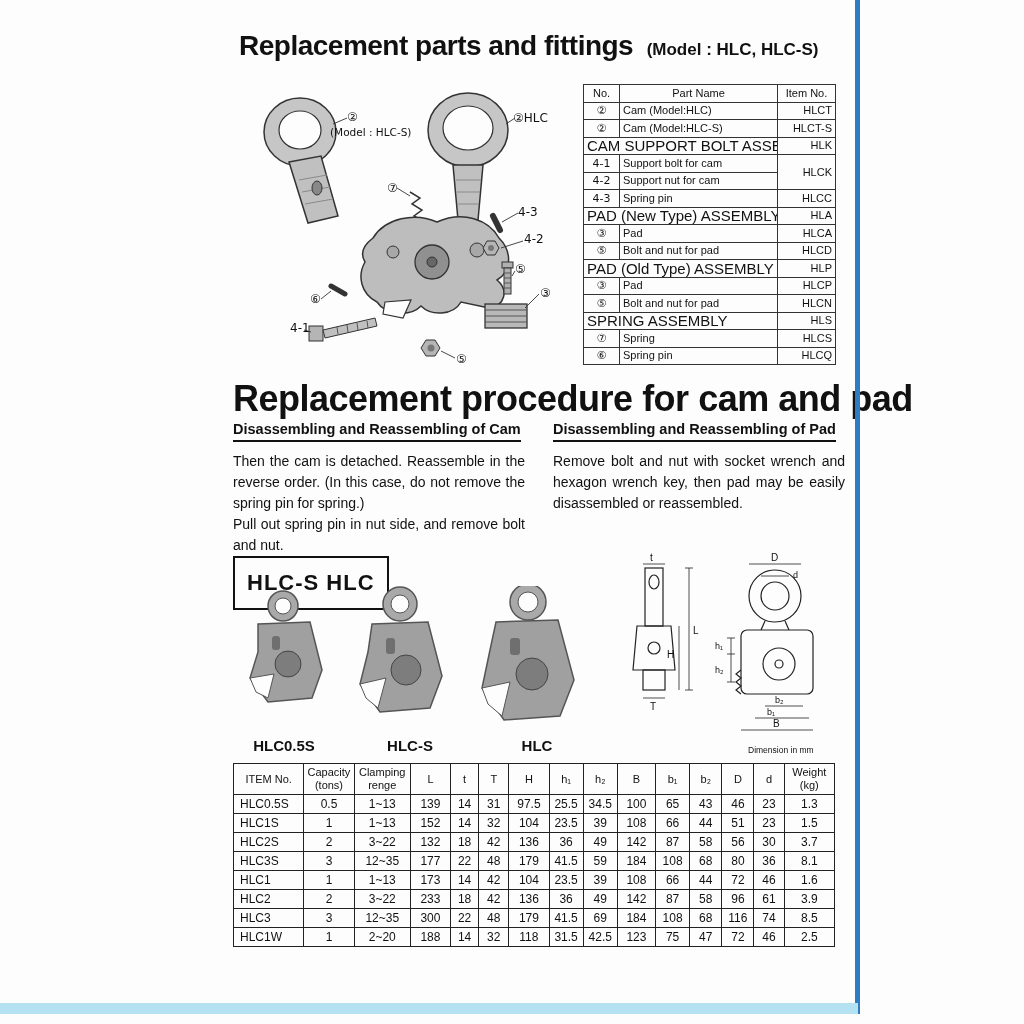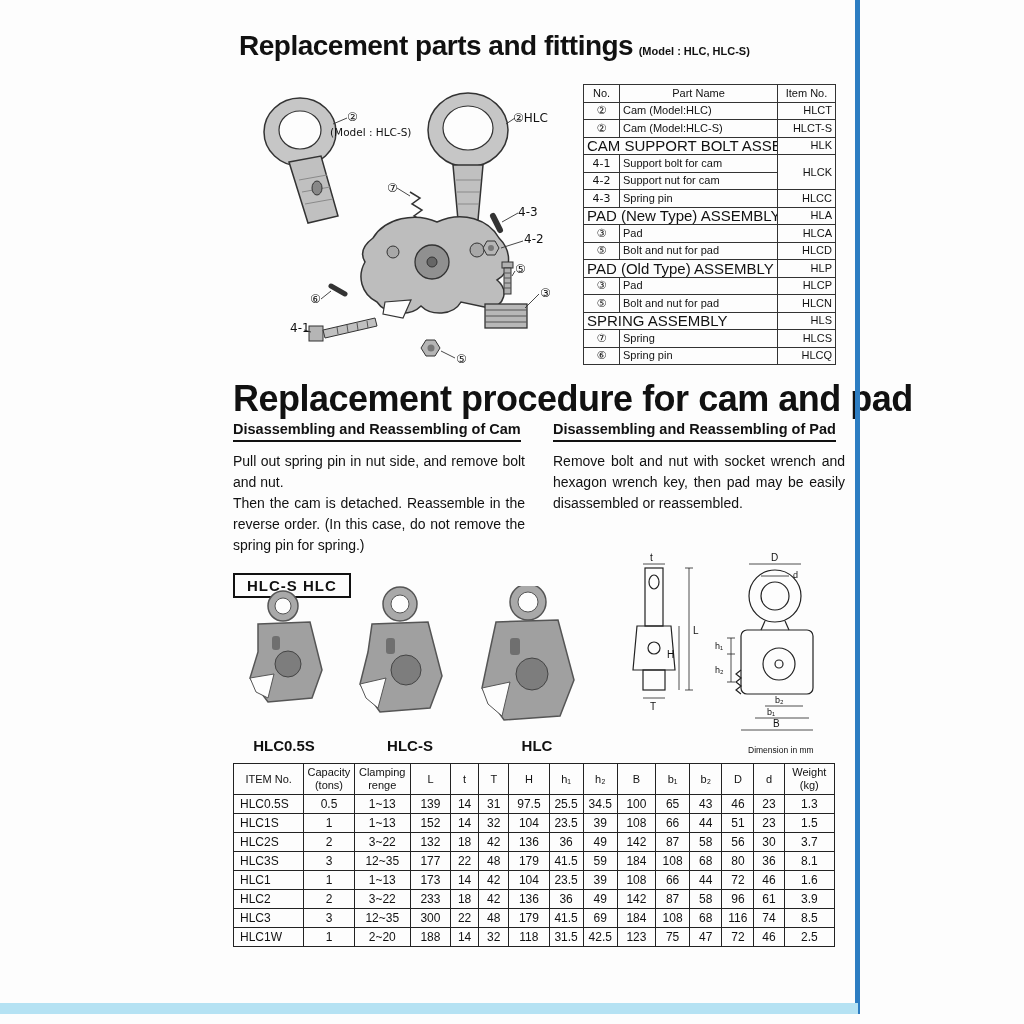--- a/index.html
+++ b/index.html
@@ -4,38 +4,38 @@
 <style>
   html,body{margin:0;padding:0;background:#e9e9e9;}
   .page{
     position:relative;width:1024px;height:1024px;background:#fdfdfd;
     font-family:"Liberation Sans","DejaVu Sans",sans-serif;color:#111;
     overflow:hidden;margin:0 auto;
   }
   
   .title-row{position:absolute;left:238px;top:30px;white-space:nowrap;}
   .title-row h1{display:inline;font-size:28px;font-weight:bold;letter-spacing:-0.5px;margin:1px;}
-  .title-model{font-size:11px;font-weight:bold;}
+  .title-model{font-size:17px;font-weight:bold;margin-left:8px;}
   .proc-title{position:absolute;left:233px;top:378px;font-size:36px;font-weight:bold;letter-spacing:-0.5px;margin:0;}
   
   table{border-collapse:collapse;}
   .parts{position:absolute;left:583px;top:84px;table-layout:fixed;width:252px;font-size:11px;}
   .parts th,.parts td{border:1px solid #333;padding:1px 3px;height:14.5px;line-height:13px;overflow:hidden;white-space:nowrap;}
   .parts th{font-weight:normal;text-align:center;}
   .parts td.no{text-align:center;font-family:"DejaVu Sans","Liberation Sans",sans-serif;}
   .parts td.pname{text-align:left;}
   .parts td.item{text-align:right;padding-left:5px;}
   .parts td.sec{text-align:left;font-size:15px;}
   
   .col{position:absolute;top:420px;width:292px;}
   .cam-col{left:233px;} .pad-col{left:553px;}
   .col-heading{display:inline-block;font-size:14.5px;font-weight:bold;border-bottom:2px solid #111;padding-bottom:3px;margin-bottom:9px;white-space:nowrap;}
   .col p{font-size:14px;line-height:21px;text-align:justify;margin:0;}
   
-  .models-box{position:absolute;left:233px;top:573px;border:2px solid #111;padding:2px 12px;font-size:15px;font-weight:bold;letter-spacing:1px;}
+  .models-box{position:absolute;left:233px;top:556px;border:2px solid #111;padding:12px 12px;font-size:22px;font-weight:bold;letter-spacing:1px;}
   .prod-label{position:absolute;top:737px;font-size:15px;font-weight:bold;text-align:center;}
   
   .exploded{position:absolute;left:225px;top:80px;}
   .products{position:absolute;left:228px;top:586px;}
   .dims{position:absolute;left:615px;top:552px;}
   .callout{position:absolute;font-size:12px;white-space:nowrap;font-family:"DejaVu Sans","Liberation Sans",sans-serif;}
   .callout.small{font-size:10.5px;}
   svg text{font-family:"Liberation Sans","DejaVu Sans",sans-serif;fill:#111;}
   
   .spec{position:absolute;left:233px;top:763px;table-layout:fixed;width:602px;font-size:12px;}
@@ -241,22 +241,22 @@
           <td class="pname">Spring pin</td>
           <td class="item">HLCQ</td>
         </tr>
       </tbody>
   </table>
 
   <h2 class="proc-title">Replacement procedure for cam and pad</h2>
 
   <div class="col cam-col">
     <div class="col-heading">Disassembling and Reassembling of Cam</div>
+    <p>Then the cam is detached. Reassemble in the reverse order. (In this case, do not remove the spring pin for spring.)</p>
     <p>Pull out spring pin in nut side, and remove bolt and nut.</p>
-    <p>Then the cam is detached. Reassemble in the reverse order. (In this case, do not remove the spring pin for spring.)</p>
   </div>
   <div class="col pad-col">
     <div class="col-heading">Disassembling and Reassembling of Pad</div>
     <p>Remove bolt and nut with socket wrench and hexagon wrench key, then pad may be easily disassembled or reassembled.</p>
   </div>
 
   <div class="models-box">HLC-S  HLC</div>
 
   <svg class="products" width="400" height="155" viewBox="0 0 400 155">
     <g>

